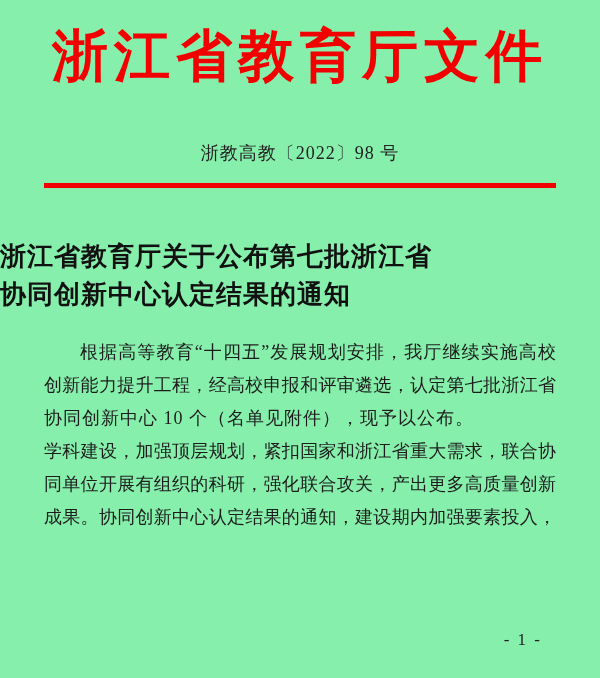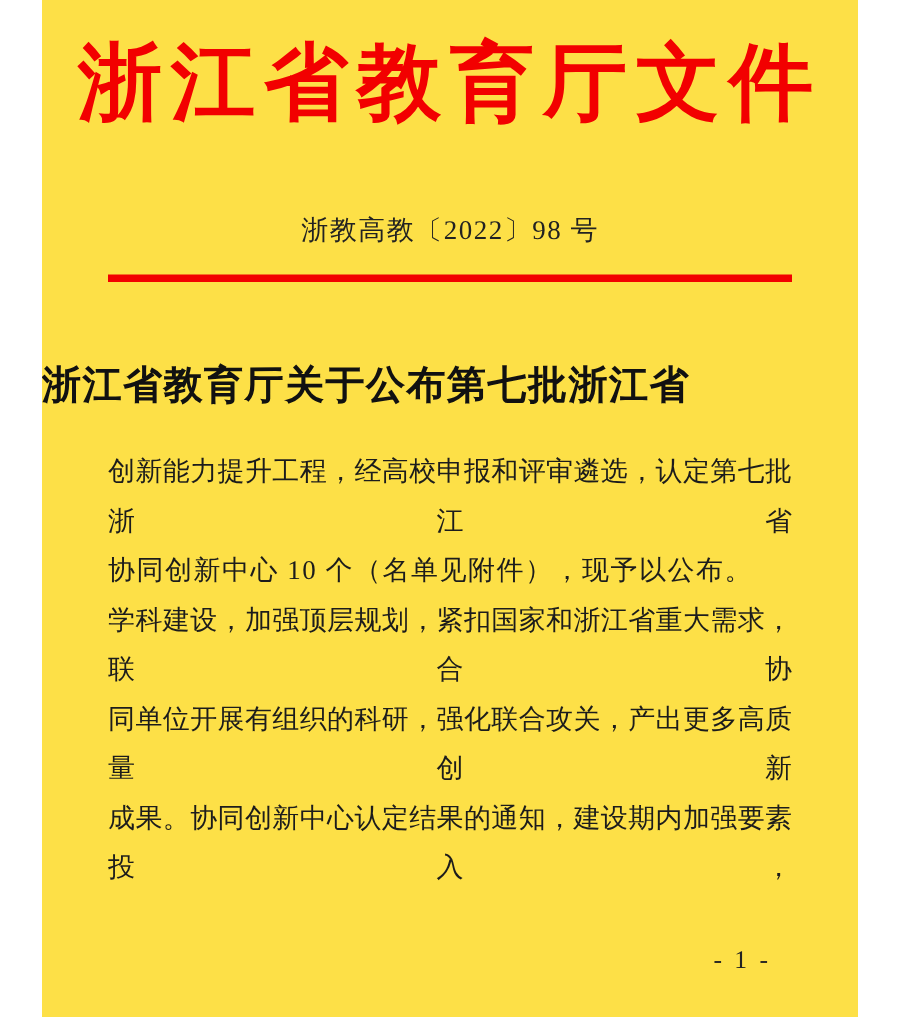--- a/index.html
+++ b/index.html
@@ -1,23 +1,23 @@
 <!DOCTYPE html>
 <html><head>
 <meta charset="utf-8">
 <style>
   :root { --red: #f20000; }
   * { margin: 0; padding: 0; box-sizing: border-box; }
   html, body { background: #ffffff; }
   .page {
     position: relative;
-    width: 544px;
+    width: 600px;
     height: 678px;
     margin: 0 auto;
-    background: #fde047;
+    background: #86efac;
     overflow: hidden;
     font-family: "Liberation Serif", "DejaVu Serif", serif;
     color: #1a1a1a;
   }
   .agency-header {
     margin-top: 16px;
     text-align: center;
     color: var(--red);
     font-size: 56px;
     font-weight: bold;
@@ -82,25 +82,27 @@
 <div class="page">
 
   <div class="agency-header">浙江省教育厅文件</div>
 
   <div class="doc-number">浙教高教〔2022〕98 号</div>
 
   <div class="red-divider"></div>
 
   <div class="doc-title">
     <div>浙江省教育厅关于公布第七批浙江省</div>
+    <div>协同创新中心认定结果的通知</div>
   </div>
 
   <div class="body-block">
 
     <div>
+      <div class="line first">根据高等教育“十四五”发展规划安排，我厅继续实施高校</div>
       <div class="line">创新能力提升工程，经高校申报和评审遴选，认定第七批浙江省</div>
       <div class="line end">协同创新中心 10 个（名单见附件），现予以公布。</div>
     </div>
 
     <div>
       <div class="line">学科建设，加强顶层规划，紧扣国家和浙江省重大需求，联合协</div>
       <div class="line">同单位开展有组织的科研，强化联合攻关，产出更多高质量创新</div>
       <div class="line">成果。协同创新中心认定结果的通知，建设期内加强要素投入，</div>
     </div>
   </div>

